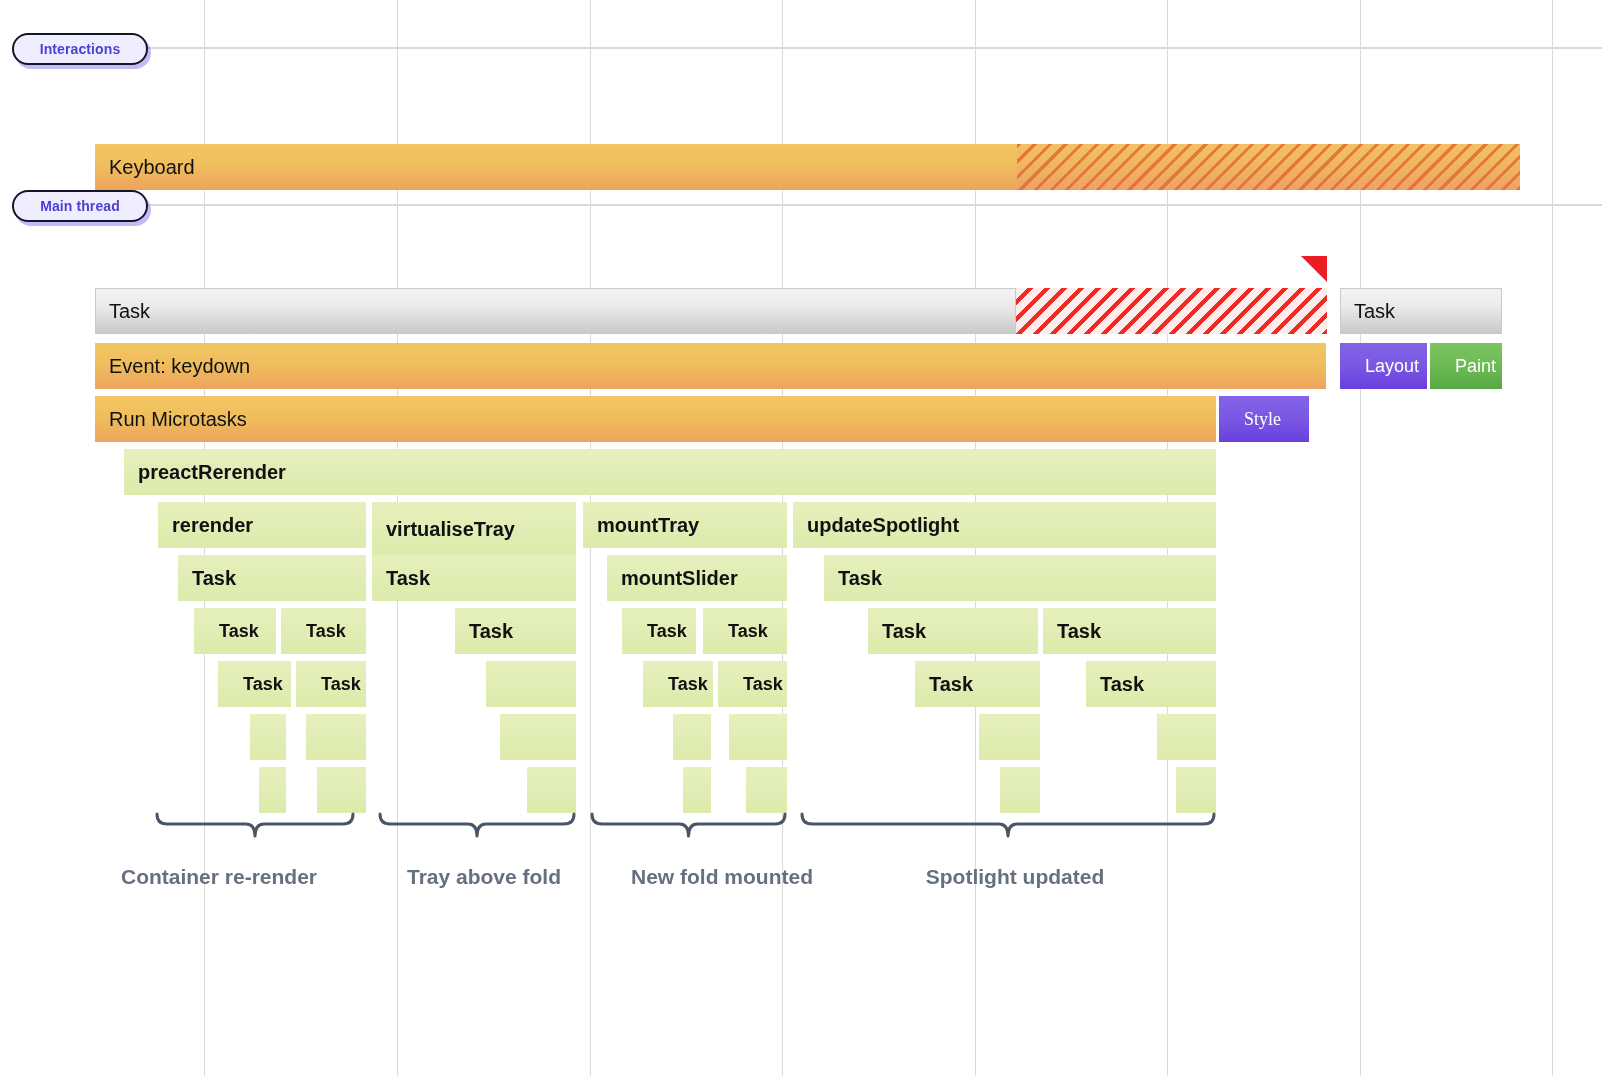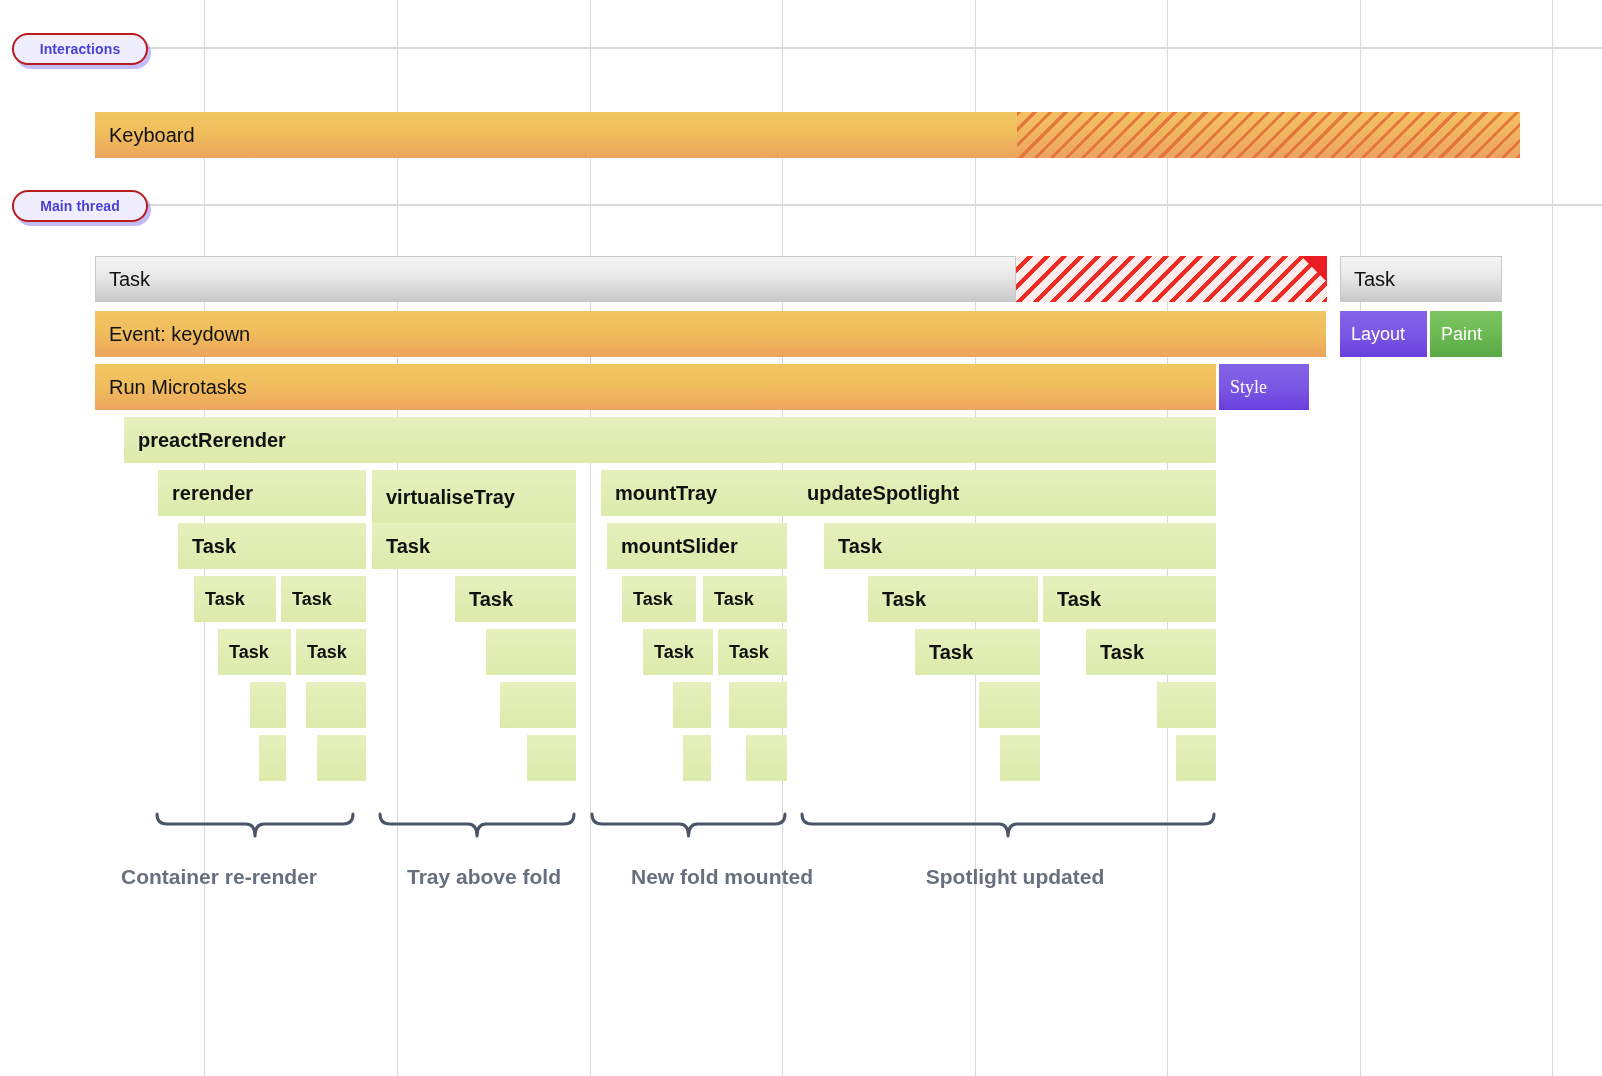--- a/index.html
+++ b/index.html
@@ -11,43 +11,44 @@
   }
   #stage{position:relative;width:1602px;height:1076px;}
 
   
   .vgrid{position:absolute;top:0;width:1px;height:1076px;background:#d9d9d9;}
   .hrule{position:absolute;height:2px;background:#d9d9d9;}
 
   
   .pill{
     position:absolute;
-    border:2px solid #b91c1c;
+    border:2px solid #0f172a;
     border-radius:999px;
     background:#f0eefe;
     color:#4a3fd6;
     font-size:14px;font-weight:bold;
     display:flex;align-items:center;justify-content:center;
     box-shadow:3px 4px 0 rgba(123,104,238,.45);
     z-index:5;
     letter-spacing:.1px;
   }
 
   
   .bar{
     position:absolute;
     display:flex;align-items:center;
     font-size:20px;
     color:#111;
     box-sizing:border-box;
     padding-left:14px;
     white-space:nowrap;
     overflow:hidden;
-  }
-  .bar.small{font-size:18px;padding-left:11px;}
+    margin-top:32px;
+  }
+  .bar.small{font-size:18px;padding-left:25px;}
 
   .b-orange{
     background:linear-gradient(to bottom,#f2c663 0%,#f0be5c 45%,#eca45d 100%);
   }
   .b-orange-hatch{
     background-image:repeating-linear-gradient(-45deg,
         rgba(228,108,53,.85) 0px, rgba(228,108,53,.85) 3px,
         rgba(228,108,53,0) 3px, rgba(228,108,53,0) 11px),
       linear-gradient(to bottom,#f3c163 0%,#f0b65f 45%,#eea263 100%);
   }
@@ -155,21 +156,21 @@
       </div>
       <div class="bar b-green" style="left: 124px; top: 417px; width: 1092px; height: 46px;">
         <span>preactRerender</span>
       </div>
       <div class="bar b-green" style="left: 158px; top: 470px; width: 208px; height: 46px;">
         <span>rerender</span>
       </div>
       <div class="bar b-green" style="left: 372px; top: 470px; width: 204px; height: 54px; align-items: center;">
         <span>virtualiseTray</span>
       </div>
-      <div class="bar b-green" style="left: 601px; top: 470px; width: 204px; height: 46px;">
+      <div class="bar b-green" style="left: 583px; top: 470px; width: 204px; height: 46px;">
         <span>mountTray</span>
       </div>
       <div class="bar b-green" style="left: 793px; top: 470px; width: 423px; height: 46px;">
         <span>updateSpotlight</span>
       </div>
       <div class="bar b-green" style="left: 178px; top: 523px; width: 188px; height: 46px;">
         <span>Task</span>
       </div>
       <div class="bar b-green" style="left: 372px; top: 523px; width: 204px; height: 46px;">
         <span>Task</span>

